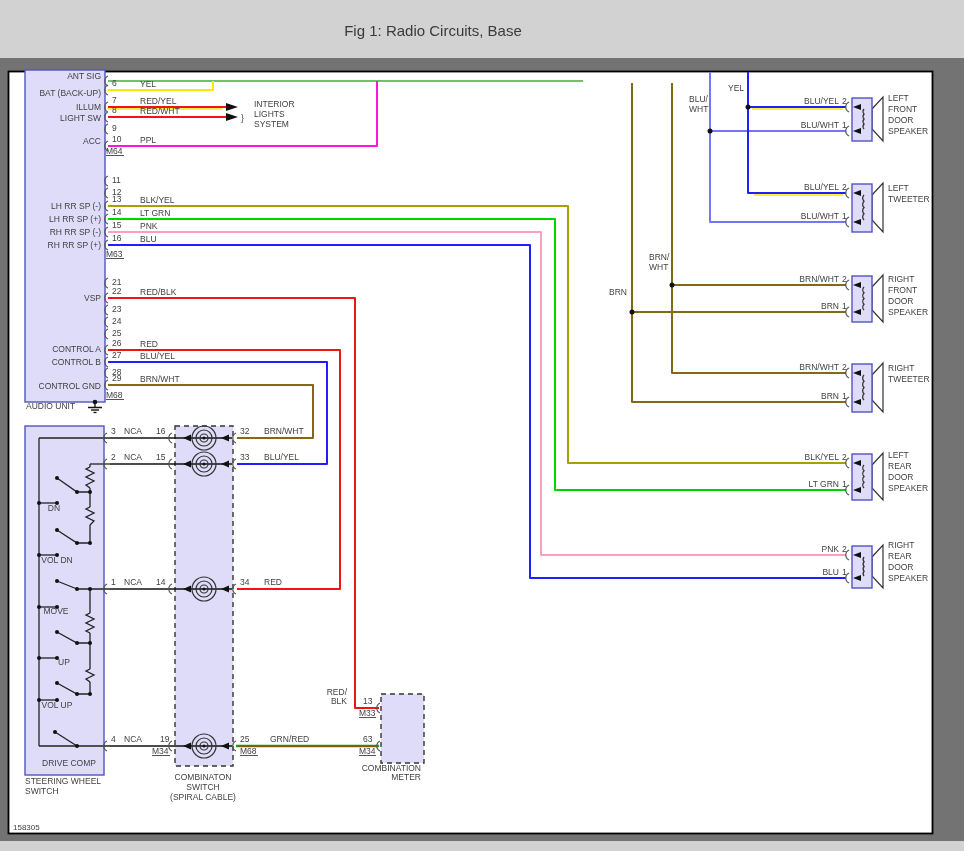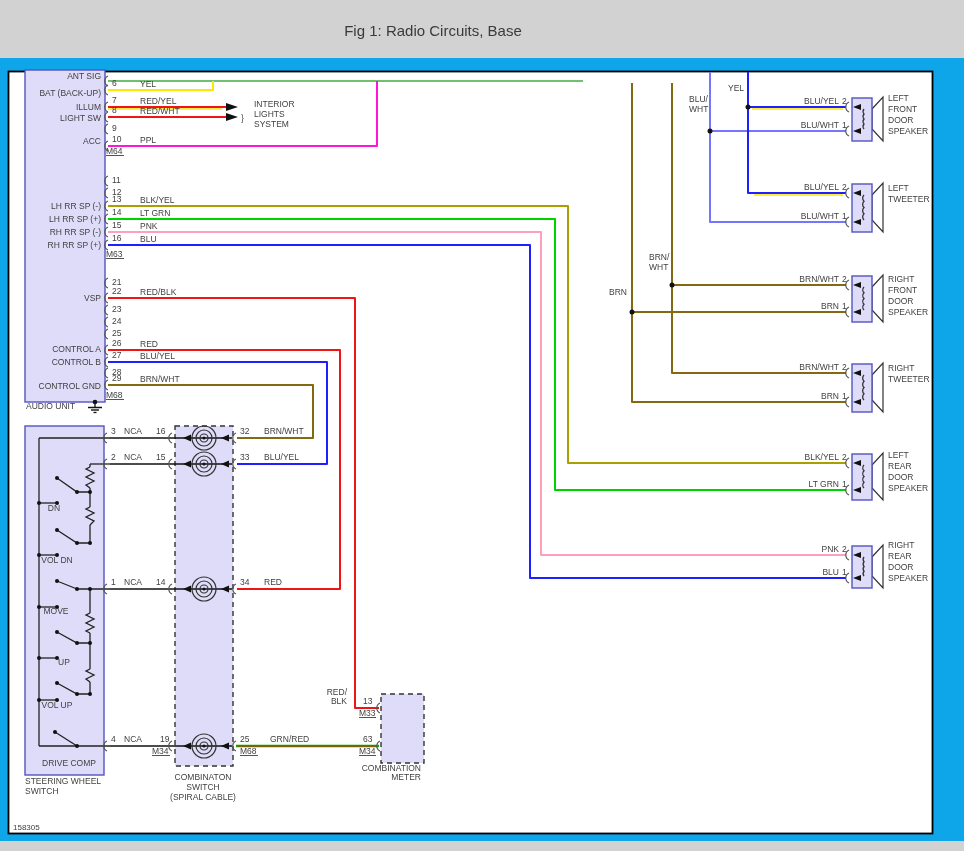--- a/index.html
+++ b/index.html
@@ -1,16 +1,16 @@
 <!DOCTYPE html>
 <html><head>
 <meta charset="utf-8">
 <style>
   html,body{margin:0;padding:0;background:#ffffff;}
-  .page{position:relative;width:964px;height:851px;background:#0ea5e9;font-family:"Liberation Sans",sans-serif;}
+  .page{position:relative;width:964px;height:851px;background:#737373;font-family:"Liberation Sans",sans-serif;}
   svg{display:block}
   .t{font-family:"Liberation Sans",sans-serif;font-size:8.5px;fill:#3f3f3f}
   .te{text-anchor:end}
   .tm{text-anchor:middle}
   .title{font-family:"Liberation Sans",sans-serif;font-size:15px;fill:#3a3a3a}
   .small{font-size:8px}
   .wire{fill:none;stroke-linejoin:round}
   .box{fill:#dedcf8;stroke:#5353c0;stroke-width:1.4}
   .dash{fill:#dedcf8;stroke:#333;stroke-width:1.4;stroke-dasharray:5 4}
   .arc{fill:none;stroke:#555;stroke-width:1.2}

